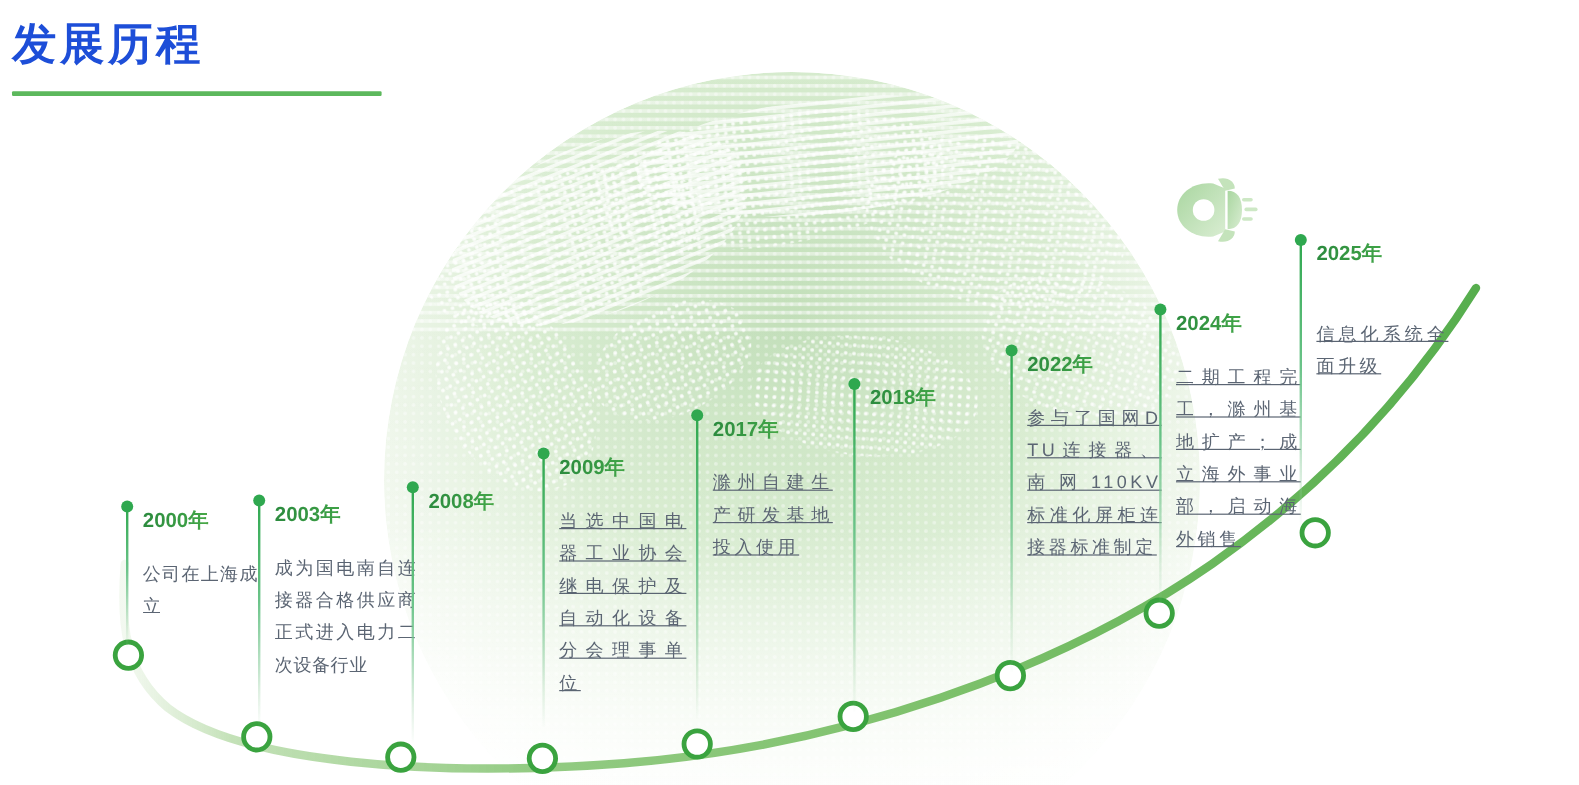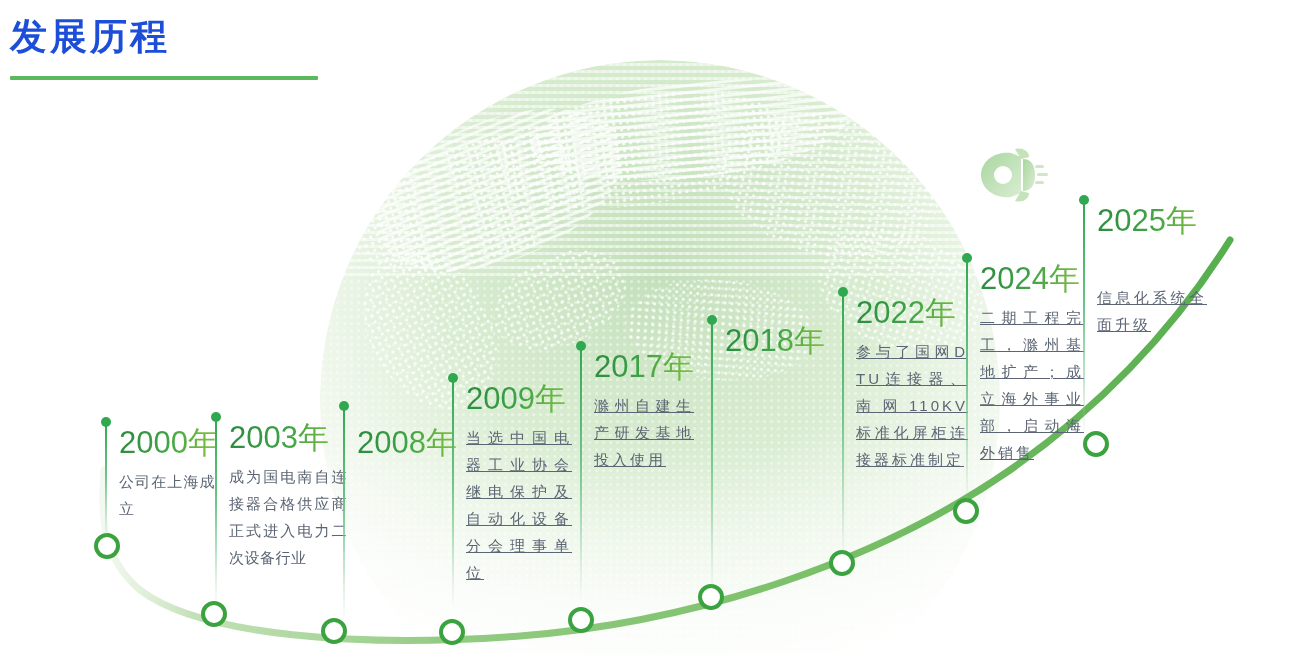--- a/index.html
+++ b/index.html
@@ -72,32 +72,32 @@
     width: 10px; height: 10px;
     border-radius: 50%;
     background: #2fa84f;
   }
   .milestone .m-body {
     position: absolute;
     left: 14px;
     width: 112px;
   }
   .year {
-    font-size: 31px;
-    font-weight: normal;
+    font-size: 17px;
+    font-weight: bold;
     letter-spacing: 0px;
     white-space: nowrap;
     background: linear-gradient(100deg, #2b8a3e 0%, #3fa347 48%, #86c23f 100%);
     -webkit-background-clip: text;
     background-clip: text;
     color: transparent;
     -webkit-text-fill-color: transparent;
   }
   .desc {
-    margin-top: 4px;
+    margin-top: 20px;
     font-size: 15px;
     line-height: 27px;
     color: #5b6573;
     text-align: justify;
     text-align-last: left;
     letter-spacing: 0.5px;
     word-break: break-all;
   }
   .desc.wide { letter-spacing: 3px; text-decoration: underline; }
 
@@ -245,21 +245,21 @@
     <div class="m-body" style="top:0px; width:118px;">
       <div class="year">2003年</div>
       <div class="desc">成为国电南自连接器合格供应商正式进入电力二次设备行业</div>
     </div>
   </div>
 
   <div class="milestone" style="left:343px; top:406px; height:215px;">
     <div class="stem" style="height:213px;">
       <span class="stem-dot"></span>
     </div>
-    <div class="m-body" style="top:16px; width:100px;">
+    <div class="m-body" style="top:0px; width:100px;">
       <div class="year">2008年</div>
     </div>
   </div>
 
   <div class="milestone" style="left:452px; top:378px; height:230px;">
     <div class="stem" style="height:228px;">
       <span class="stem-dot"></span>
     </div>
     <div class="m-body" style="top:0px; width:106px;">
       <div class="year">2009年</div>

